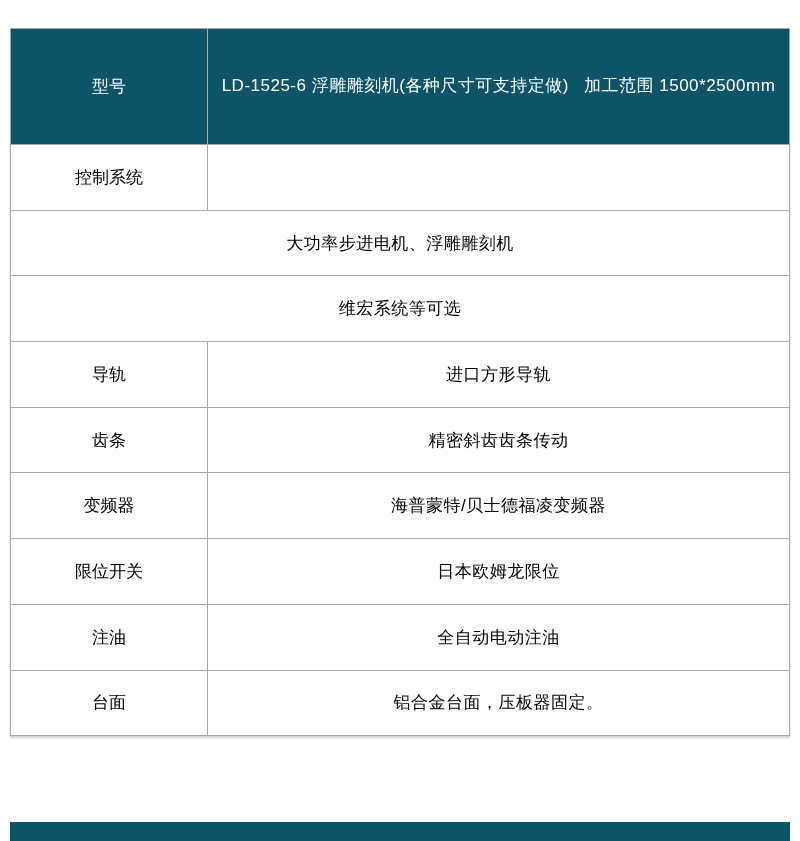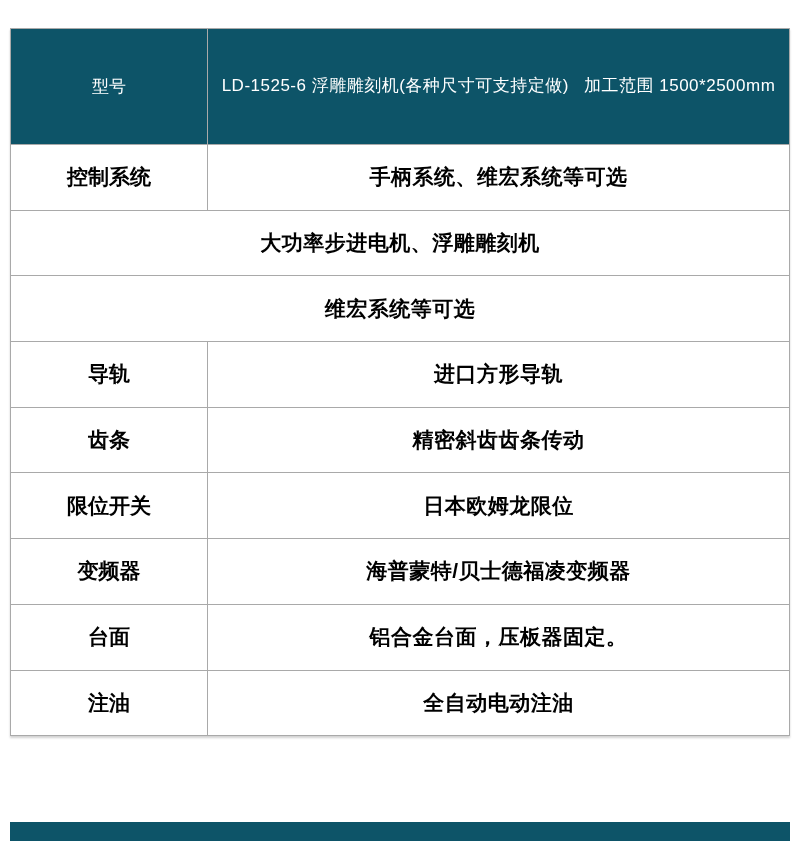--- a/index.html
+++ b/index.html
@@ -42,21 +42,21 @@
     color: var(--header-text, #ffffff);
     font-size: 17px; font-weight: 400;
   }
   .header-row .cell-value { gap: 15px; }
   .header-line { line-height: 1.2; letter-spacing: 0.5px; }
 
   .body-row {
     height: 65.7px;
     background: var(--row-bg, #ffffff);
     color: var(--body-text, #000000);
-    font-size: 21px; font-weight: 700;
+    font-size: 17px; font-weight: 400;
   }
   .body-row .cell-value { letter-spacing: 0.5px; }
 
   .next-table-header-sliver {
     position: absolute;
     left: 10px; top: 822px; width: 780px; height: 19px;
     background: var(--header-bg, #0d5468);
   }
 </style>
 </head>
@@ -69,21 +69,20 @@
     <div class="t-row header-row">
       <div class="cell-label">型号</div>
       <div class="cell-value">
         <div class="header-line">LD-1525-6 浮雕雕刻机(各种尺寸可支持定做)</div>
         <div class="header-line">加工范围 1500*2500mm</div>
       </div>
     </div>
 
     <div class="t-row body-row">
       <div class="cell-label">控制系统</div>
-      <div class="cell-value">手柄系统、维宏系统等可选</div>
     </div>
 
     <div class="t-row body-row">
       <div class="cell-value">大功率步进电机、浮雕雕刻机</div>
     </div>
 
     <div class="t-row body-row">
       <div class="cell-value">维宏系统等可选</div>
     </div>
 
@@ -92,36 +91,36 @@
       <div class="cell-value">进口方形导轨</div>
     </div>
 
     <div class="t-row body-row">
       <div class="cell-label">齿条</div>
       <div class="cell-value">精密斜齿齿条传动</div>
     </div>
 
 
     <div class="t-row body-row">
+      <div class="cell-label">变频器</div>
+      <div class="cell-value">海普蒙特/贝士德福凌变频器</div>
+    </div>
+
+    <div class="t-row body-row">
       <div class="cell-label">限位开关</div>
       <div class="cell-value">日本欧姆龙限位</div>
     </div>
 
     <div class="t-row body-row">
-      <div class="cell-label">变频器</div>
-      <div class="cell-value">海普蒙特/贝士德福凌变频器</div>
+      <div class="cell-label">注油</div>
+      <div class="cell-value">全自动电动注油</div>
     </div>
 
     <div class="t-row body-row">
       <div class="cell-label">台面</div>
       <div class="cell-value">铝合金台面，压板器固定。</div>
-    </div>
-
-    <div class="t-row body-row">
-      <div class="cell-label">注油</div>
-      <div class="cell-value">全自动电动注油</div>
     </div>
 
   </div>
 
   <div class="next-table-header-sliver"></div>
 
 </div>
 
 </body></html>

